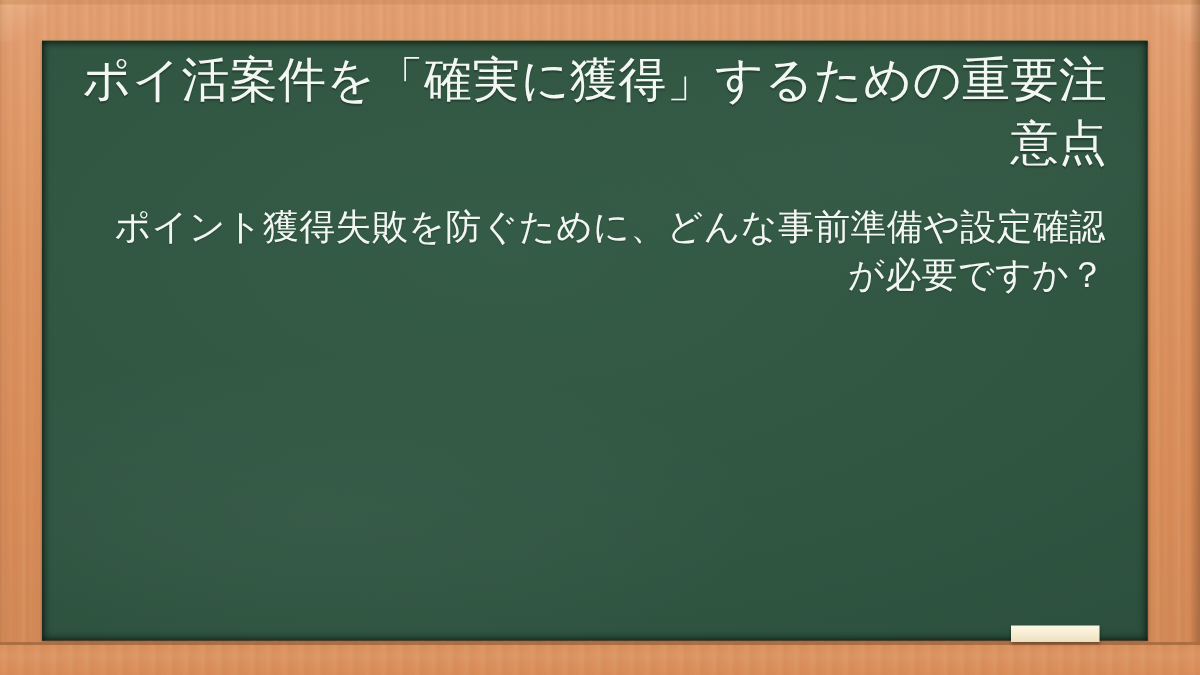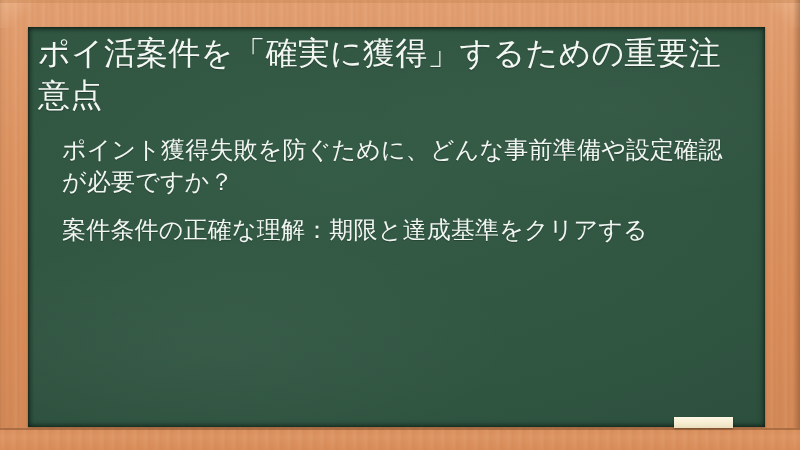--- a/index.html
+++ b/index.html
@@ -81,20 +81,21 @@
     height: 400px;
     background:
       radial-gradient(ellipse 120% 110% at 42% 35%, #355c46 0%, #2f5440 55%, #284b39 100%);
     box-shadow:
       inset 0 2px 4px rgba(0,0,0,0.38),
       inset 2px 0 5px rgba(0,0,0,0.30),
       inset -2px 0 6px rgba(0,0,0,0.22),
       inset 0 -2px 4px rgba(0,0,0,0.25),
       0 1px 2px rgba(0,0,0,0.35);
     overflow: hidden;
+    text-align: right;
   }
 
   
   .board::after {
     content: "";
     position: absolute;
     inset: 0;
     background:
       radial-gradient(ellipse 60% 40% at 25% 80%, rgba(230,240,235,0.035), rgba(0,0,0,0) 70%),
       radial-gradient(ellipse 50% 35% at 80% 20%, rgba(230,240,235,0.025), rgba(0,0,0,0) 70%);
@@ -127,21 +128,20 @@
     padding: 0 10px 0 29px;
   }
   .body-item {
     color: #f2f6f3;
     font-size: 24px;
     line-height: 1.34;
     font-weight: 400;
     letter-spacing: 0.2px;
     margin: 0 0 15px 0;
     text-shadow: 0 1px 1px rgba(0,0,0,0.25);
-    font-family: Liberation Mono, monospace;
   }
   .body-item:last-child { margin-bottom: 0; }
 
   
   .eraser {
     position: absolute;
     left: 674px;
     top: 417px;
     width: 59px;
     height: 11px;
@@ -188,21 +188,20 @@
   <div class="frame-edge-left"></div>
   <div class="frame-edge-right"></div>
 
   <div class="board">
     <div class="board-inner">
 
       <h1 class="title">ポイ活案件を「確実に獲得」するための重要注意点</h1>
 
       <ul class="body-list">
         <li class="body-item">ポイント獲得失敗を防ぐために、どんな事前準備や設定確認が必要ですか？</li>
-        <li class="body-item">案件条件の正確な理解：期限と達成基準をクリアする</li>
       </ul>
 
     </div>
   </div>
 
   <div class="ledge"></div>
   <div class="ledge-top-shadow"></div>
   <div class="eraser"></div>
 
 </div>

